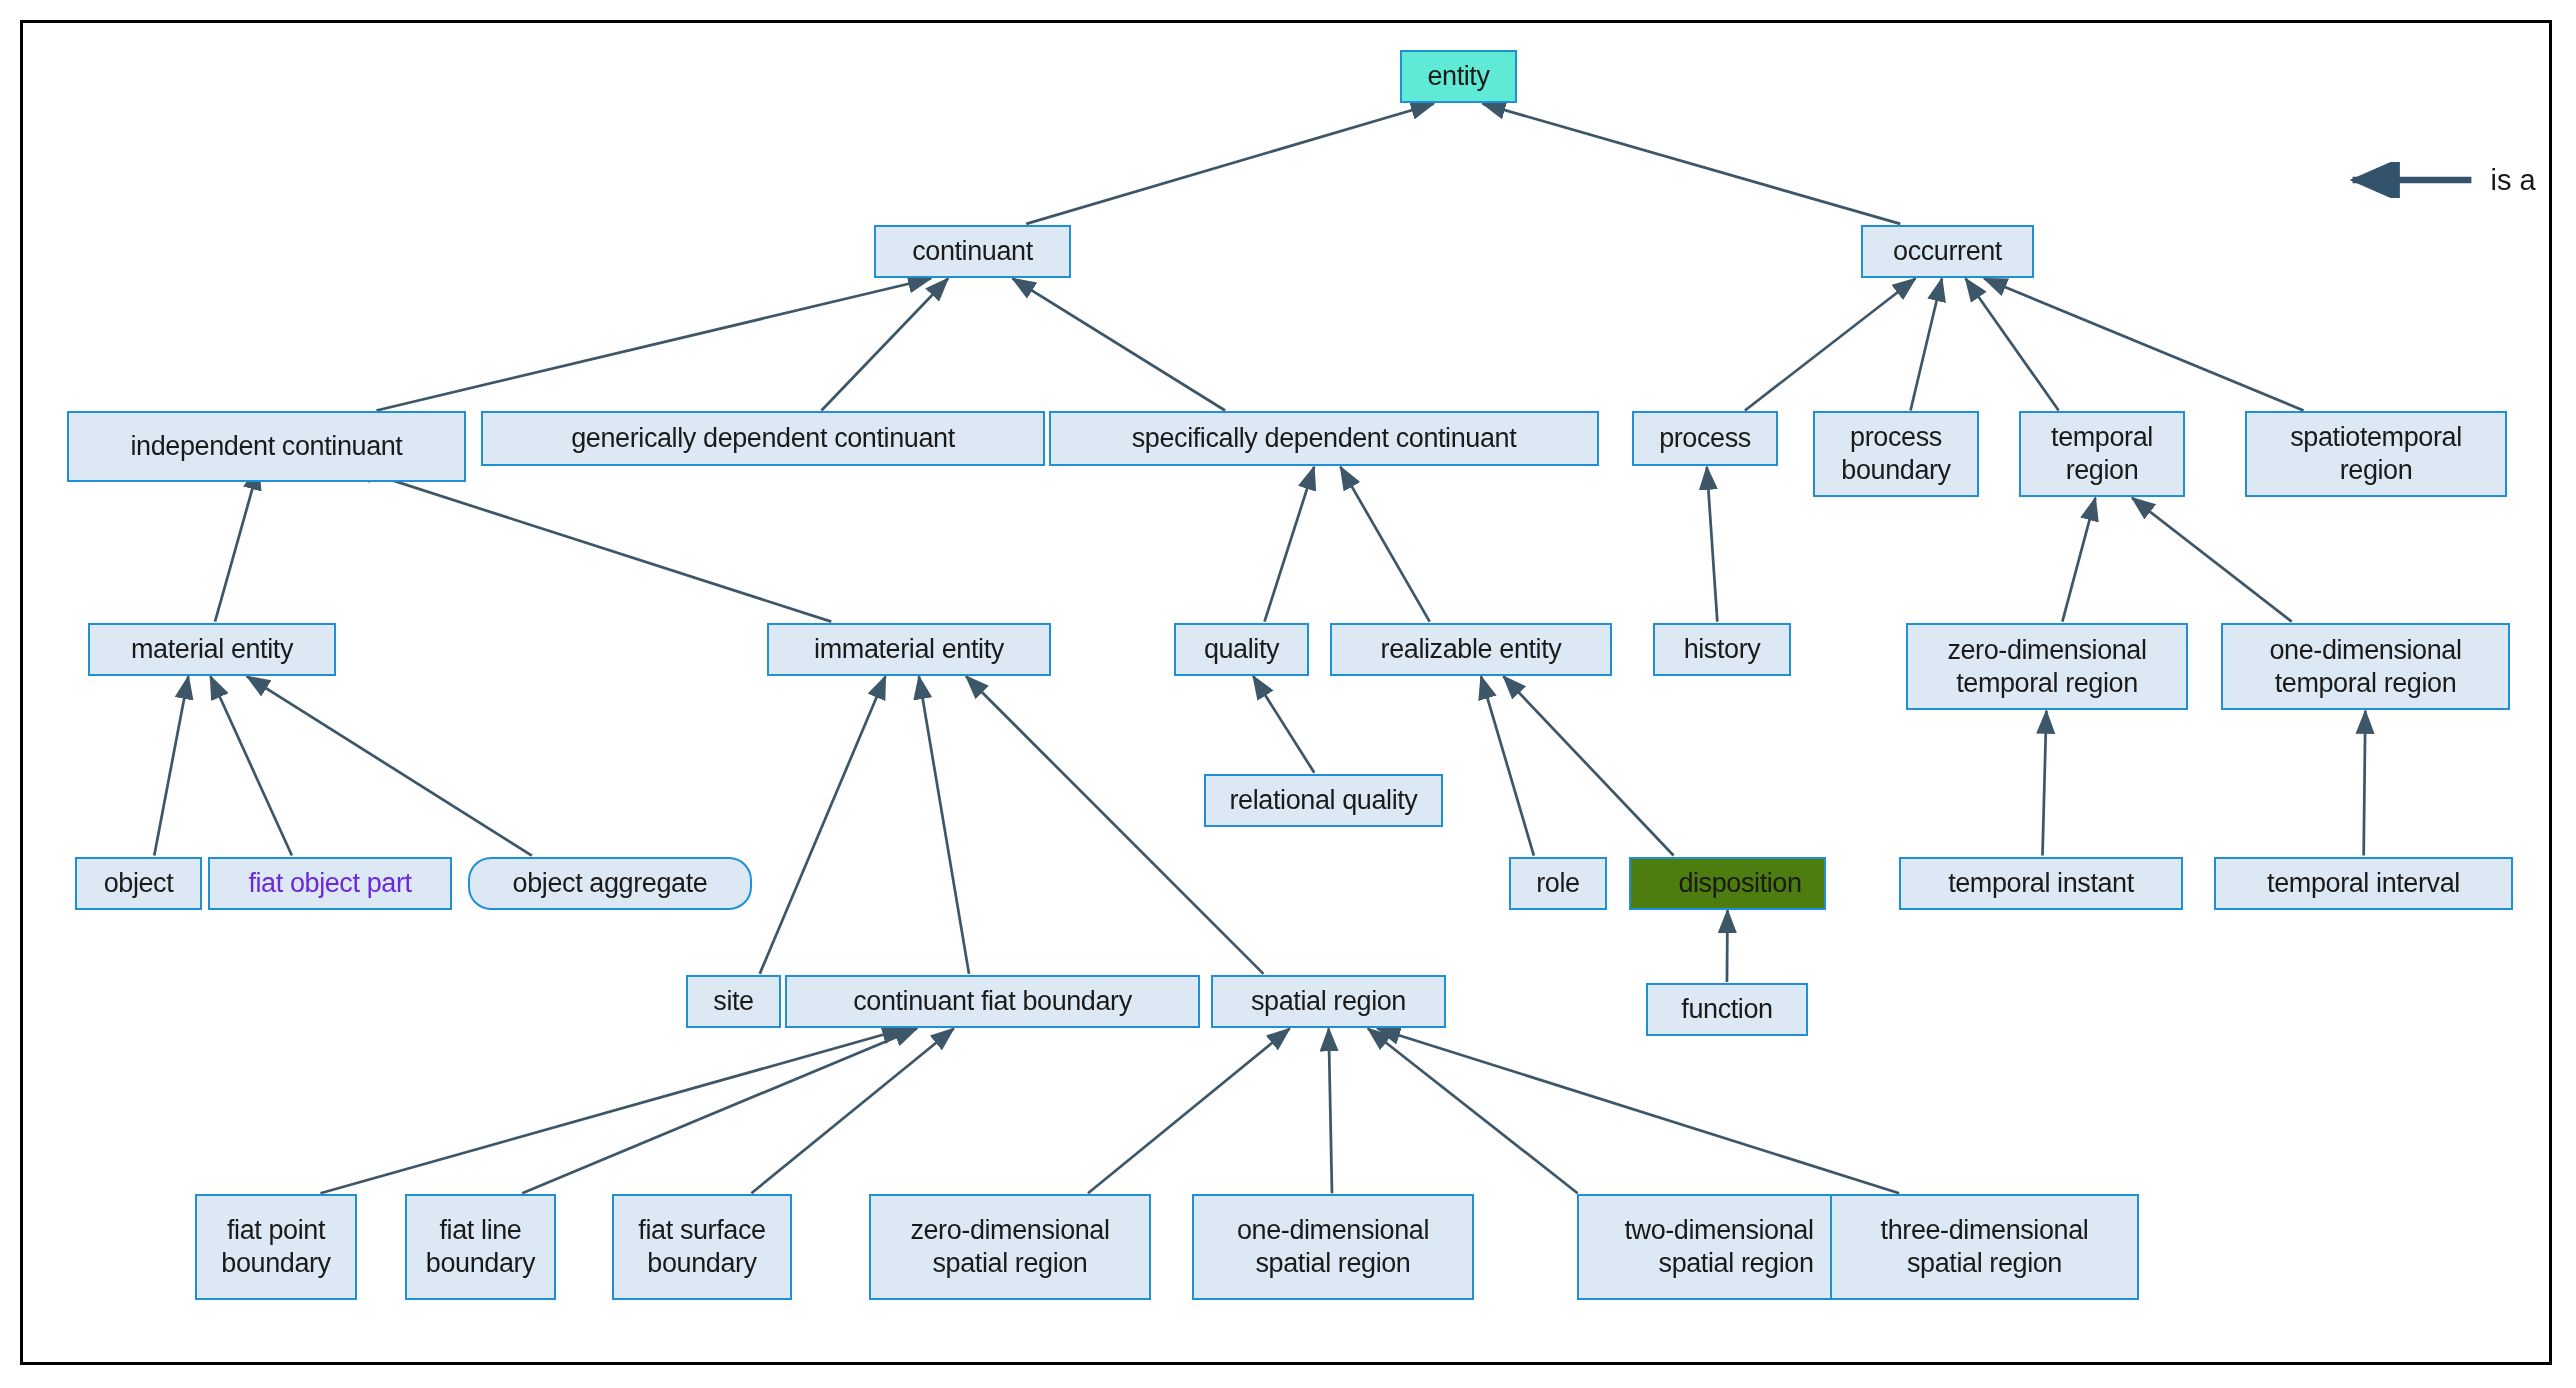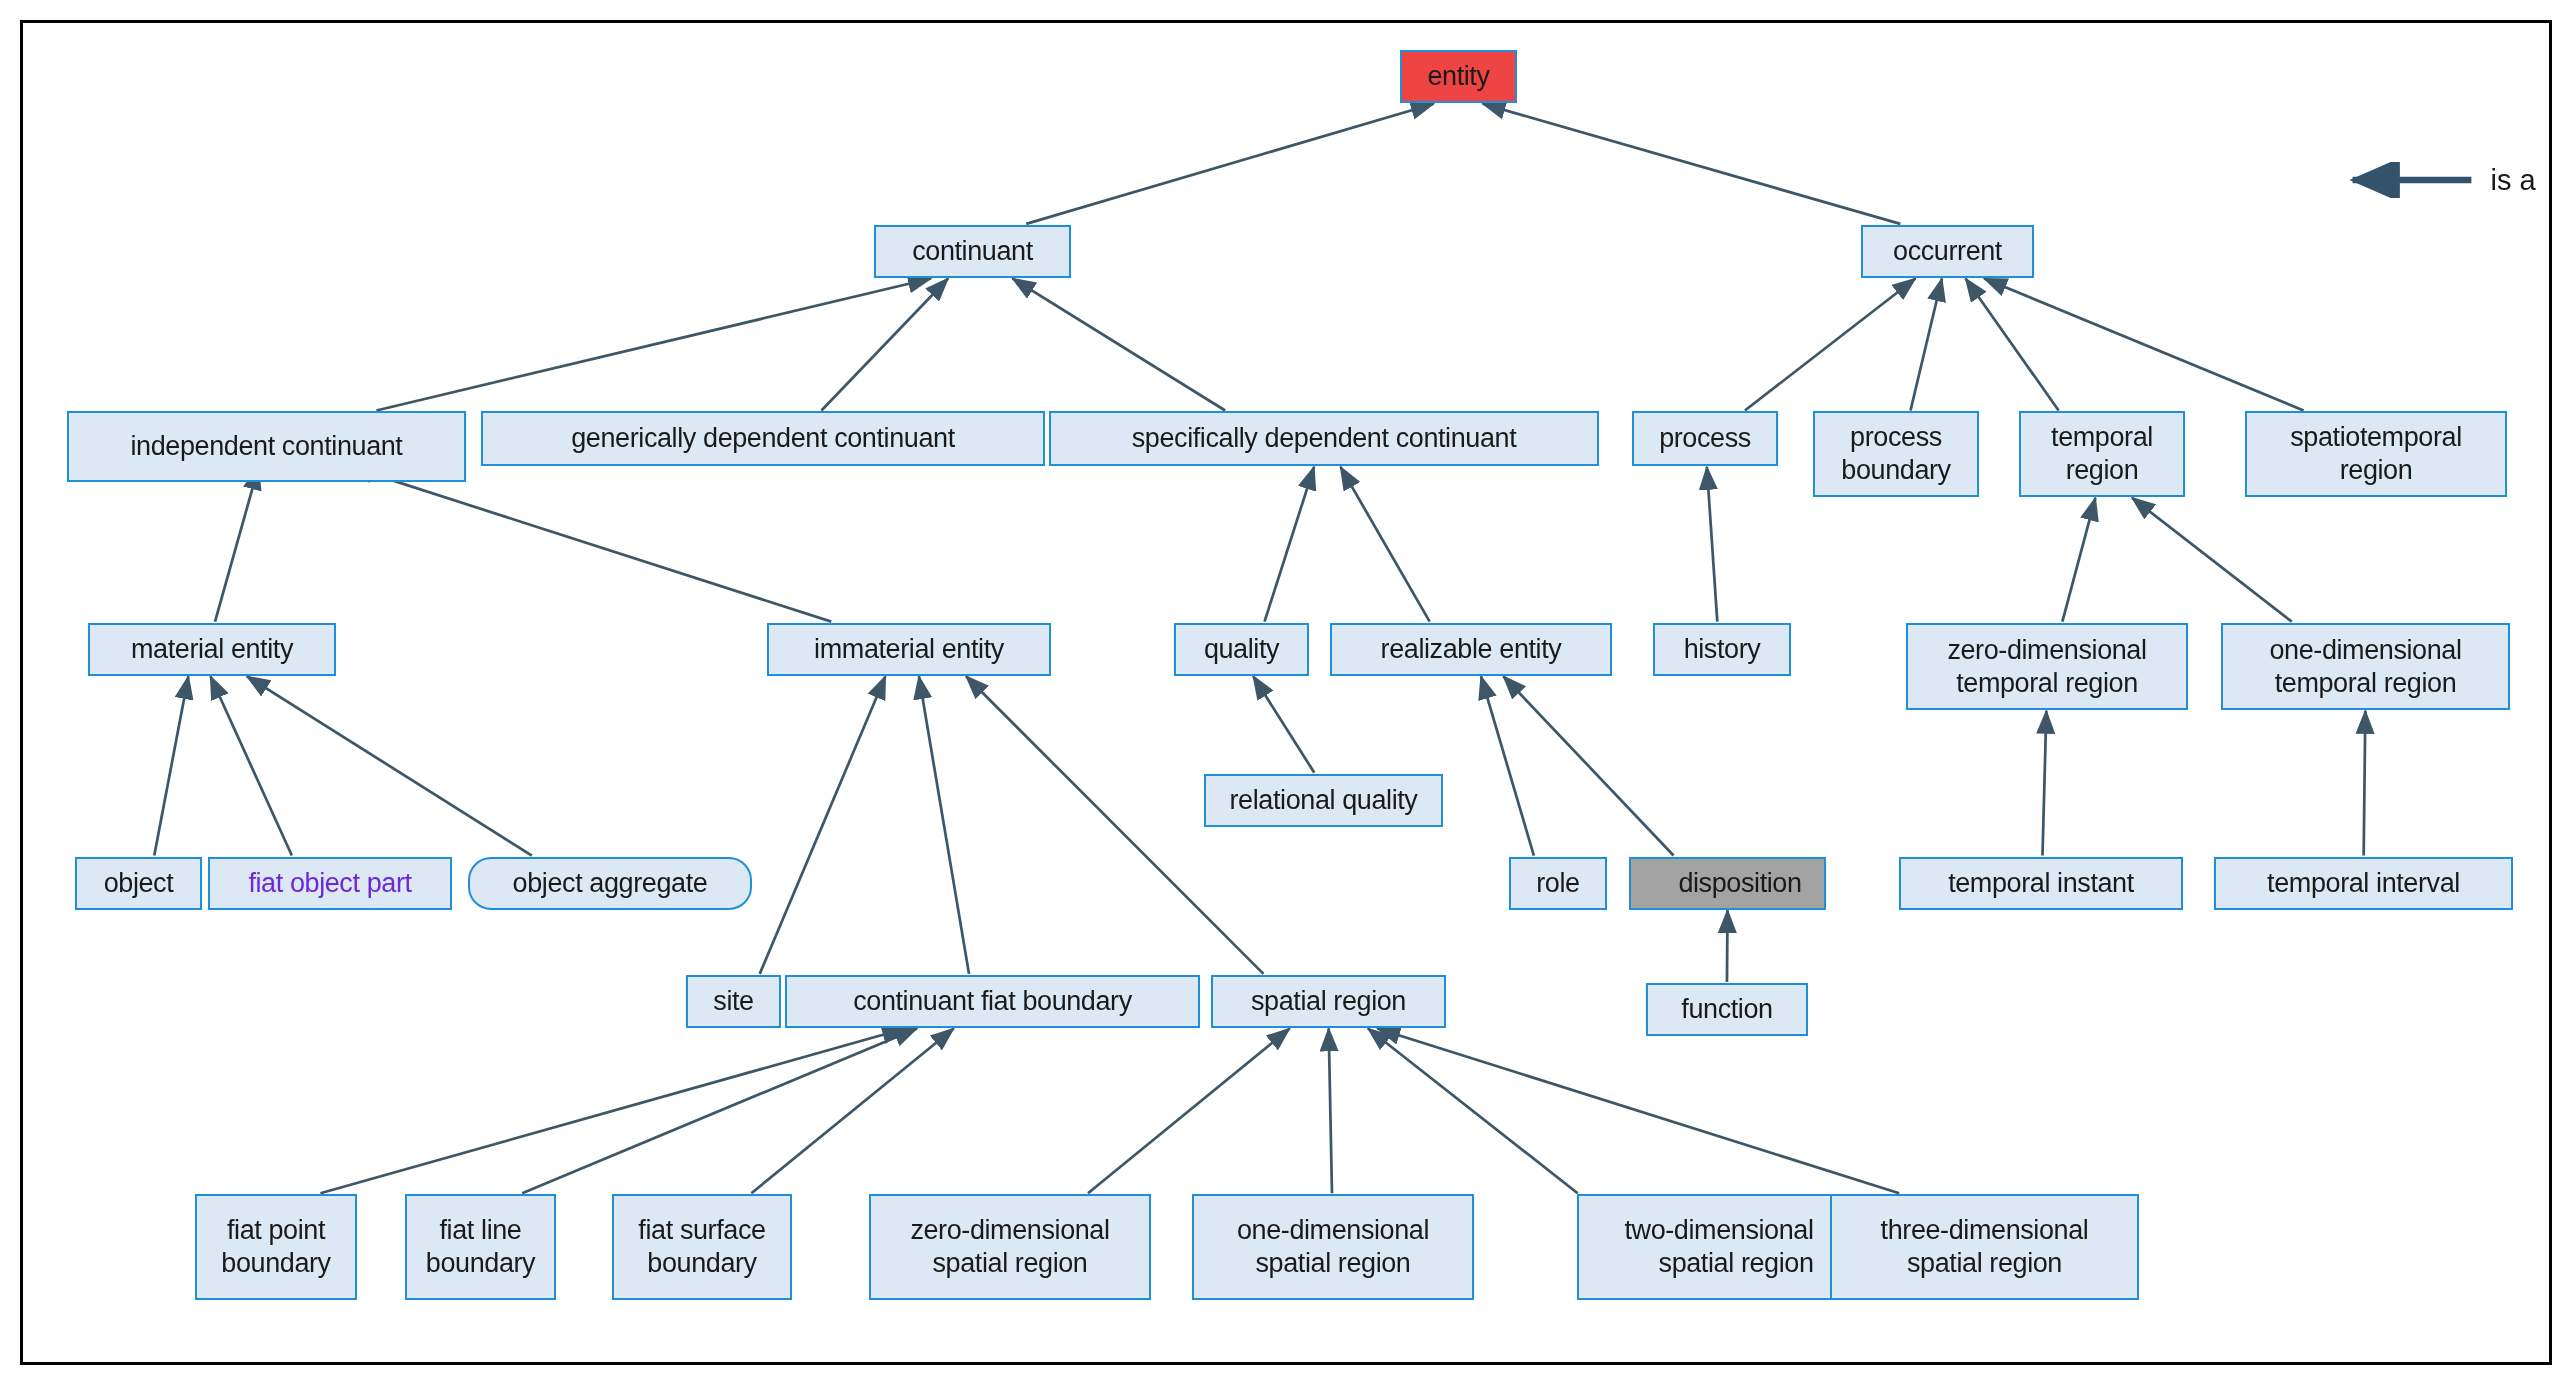--- a/index.html
+++ b/index.html
@@ -109,21 +109,21 @@
         <line x1="573.65" y1="1311" x2="1007.384" y2="1130" stroke="#3d5668" stroke-width="3" marker-end="url(#arrowhead)"></line>
         <line x1="825.45" y1="1311" x2="1047.672" y2="1130" stroke="#3d5668" stroke-width="3" marker-end="url(#arrowhead)"></line>
         <line x1="1195.25" y1="1311" x2="1416.8" y2="1130" stroke="#3d5668" stroke-width="3" marker-end="url(#arrowhead)"></line>
         <line x1="1463.32" y1="1311" x2="1459.6912" y2="1130" stroke="#3d5668" stroke-width="3" marker-end="url(#arrowhead)"></line>
         <line x1="1733.2" y1="1311" x2="1502.872" y2="1130" stroke="#3d5668" stroke-width="3" marker-end="url(#arrowhead)"></line>
         <line x1="2086.5" y1="1311" x2="1513.18" y2="1130" stroke="#3d5668" stroke-width="3" marker-end="url(#arrowhead)"></line>
       </g>
   </svg>
 
   <div id="node-layer">
-      <div class="node" style="left: 1400px; top: 50px; width: 117px; height: 53px; background: #ef4444; border-color: rgb(31, 143, 214); color: rgb(26, 26, 26);"><span>entity</span></div>
+      <div class="node" style="left: 1400px; top: 50px; width: 117px; height: 53px; background: #5eead4; border-color: rgb(31, 143, 214); color: rgb(26, 26, 26);"><span>entity</span></div>
       <div class="node" style="left: 874px; top: 225px; width: 197px; height: 53px; background: rgb(220, 233, 245); border-color: rgb(31, 143, 214); color: rgb(26, 26, 26);"><span>continuant</span></div>
       <div class="node" style="left: 1861px; top: 225px; width: 173px; height: 53px; background: rgb(220, 233, 245); border-color: rgb(31, 143, 214); color: rgb(26, 26, 26);"><span>occurrent</span></div>
       <div class="node" style="left: 67px; top: 411px; width: 399px; height: 71px; background: rgb(220, 233, 245); border-color: rgb(31, 143, 214); color: rgb(26, 26, 26);"><span>independent continuant</span></div>
       <div class="node" style="left: 481px; top: 411px; width: 564px; height: 55px; background: rgb(220, 233, 245); border-color: rgb(31, 143, 214); color: rgb(26, 26, 26);"><span>generically dependent continuant</span></div>
       <div class="node" style="left: 1049px; top: 411px; width: 550px; height: 55px; background: rgb(220, 233, 245); border-color: rgb(31, 143, 214); color: rgb(26, 26, 26);"><span>specifically dependent continuant</span></div>
       <div class="node" style="left: 1632px; top: 411px; width: 146px; height: 55px; background: rgb(220, 233, 245); border-color: rgb(31, 143, 214); color: rgb(26, 26, 26);"><span>process</span></div>
       <div class="node" style="left: 1813px; top: 411px; width: 166px; height: 86px; background: rgb(220, 233, 245); border-color: rgb(31, 143, 214); color: rgb(26, 26, 26);"><span>process
 boundary</span></div>
       <div class="node" style="left: 2019px; top: 411px; width: 166px; height: 86px; background: rgb(220, 233, 245); border-color: rgb(31, 143, 214); color: rgb(26, 26, 26);"><span>temporal
 region</span></div>
@@ -136,21 +136,21 @@
       <div class="node" style="left: 1653px; top: 623px; width: 138px; height: 53px; background: rgb(220, 233, 245); border-color: rgb(31, 143, 214); color: rgb(26, 26, 26);"><span>history</span></div>
       <div class="node" style="left: 1906px; top: 623px; width: 282px; height: 87px; background: rgb(220, 233, 245); border-color: rgb(31, 143, 214); color: rgb(26, 26, 26);"><span>zero-dimensional
 temporal region</span></div>
       <div class="node" style="left: 2221px; top: 623px; width: 289px; height: 87px; background: rgb(220, 233, 245); border-color: rgb(31, 143, 214); color: rgb(26, 26, 26);"><span>one-dimensional
 temporal region</span></div>
       <div class="node" style="left: 1204px; top: 774px; width: 239px; height: 53px; background: rgb(220, 233, 245); border-color: rgb(31, 143, 214); color: rgb(26, 26, 26);"><span>relational quality</span></div>
       <div class="node" style="left: 75px; top: 857px; width: 127px; height: 53px; background: rgb(220, 233, 245); border-color: rgb(31, 143, 214); color: rgb(26, 26, 26);"><span>object</span></div>
       <div class="node" style="left: 208px; top: 857px; width: 244px; height: 53px; background: rgb(220, 233, 245); border-color: rgb(31, 143, 214); color: #6d28d9;"><span>fiat object part</span></div>
       <div class="node" style="left: 468px; top: 857px; width: 284px; height: 53px; background: rgb(220, 233, 245); border-color: rgb(31, 143, 214); color: rgb(26, 26, 26); border-radius: 23px;"><span>object aggregate</span></div>
       <div class="node" style="left: 1509px; top: 857px; width: 98px; height: 53px; background: rgb(220, 233, 245); border-color: rgb(31, 143, 214); color: rgb(26, 26, 26);"><span>role</span></div>
-      <div class="node" style="left: 1629px; top: 857px; width: 197px; height: 53px; background: #a3a3a3; border-color: rgb(31, 143, 214); color: rgb(26, 26, 26); padding-left: 25px;"><span>disposition</span></div>
+      <div class="node" style="left: 1629px; top: 857px; width: 197px; height: 53px; background: #4d7c0f; border-color: rgb(31, 143, 214); color: rgb(26, 26, 26); padding-left: 25px;"><span>disposition</span></div>
       <div class="node" style="left: 1899px; top: 857px; width: 284px; height: 53px; background: rgb(220, 233, 245); border-color: rgb(31, 143, 214); color: rgb(26, 26, 26);"><span>temporal instant</span></div>
       <div class="node" style="left: 2214px; top: 857px; width: 299px; height: 53px; background: rgb(220, 233, 245); border-color: rgb(31, 143, 214); color: rgb(26, 26, 26);"><span>temporal interval</span></div>
       <div class="node" style="left: 686px; top: 975px; width: 95px; height: 53px; background: rgb(220, 233, 245); border-color: rgb(31, 143, 214); color: rgb(26, 26, 26);"><span>site</span></div>
       <div class="node" style="left: 785px; top: 975px; width: 415px; height: 53px; background: rgb(220, 233, 245); border-color: rgb(31, 143, 214); color: rgb(26, 26, 26);"><span>continuant fiat boundary</span></div>
       <div class="node" style="left: 1211px; top: 975px; width: 235px; height: 53px; background: rgb(220, 233, 245); border-color: rgb(31, 143, 214); color: rgb(26, 26, 26);"><span>spatial region</span></div>
       <div class="node" style="left: 1646px; top: 983px; width: 162px; height: 53px; background: rgb(220, 233, 245); border-color: rgb(31, 143, 214); color: rgb(26, 26, 26);"><span>function</span></div>
       <div class="node" style="left: 195px; top: 1194px; width: 162px; height: 106px; background: rgb(220, 233, 245); border-color: rgb(31, 143, 214); color: rgb(26, 26, 26);"><span>fiat point
 boundary</span></div>
       <div class="node" style="left: 405px; top: 1194px; width: 151px; height: 106px; background: rgb(220, 233, 245); border-color: rgb(31, 143, 214); color: rgb(26, 26, 26);"><span>fiat line
 boundary</span></div>

